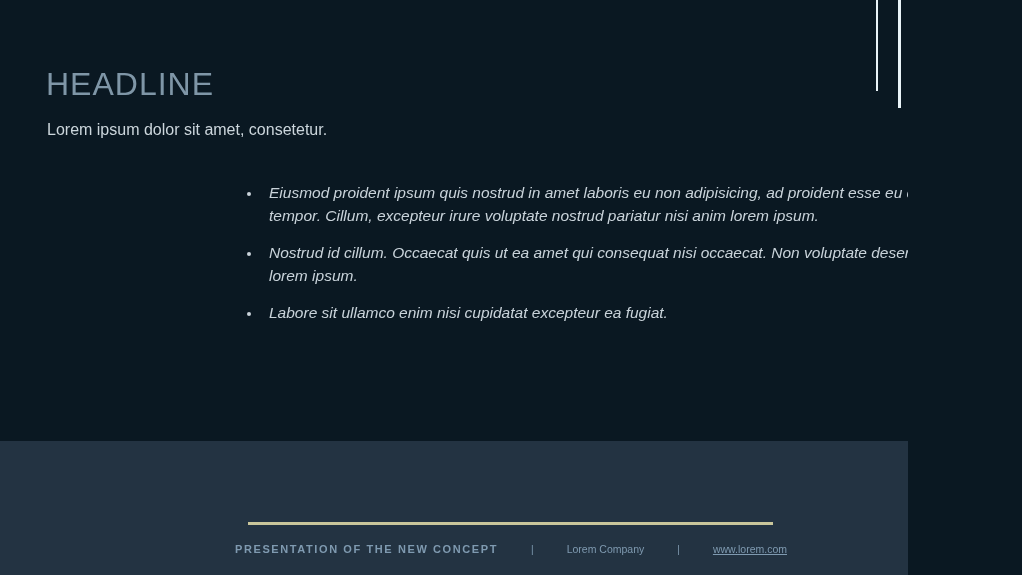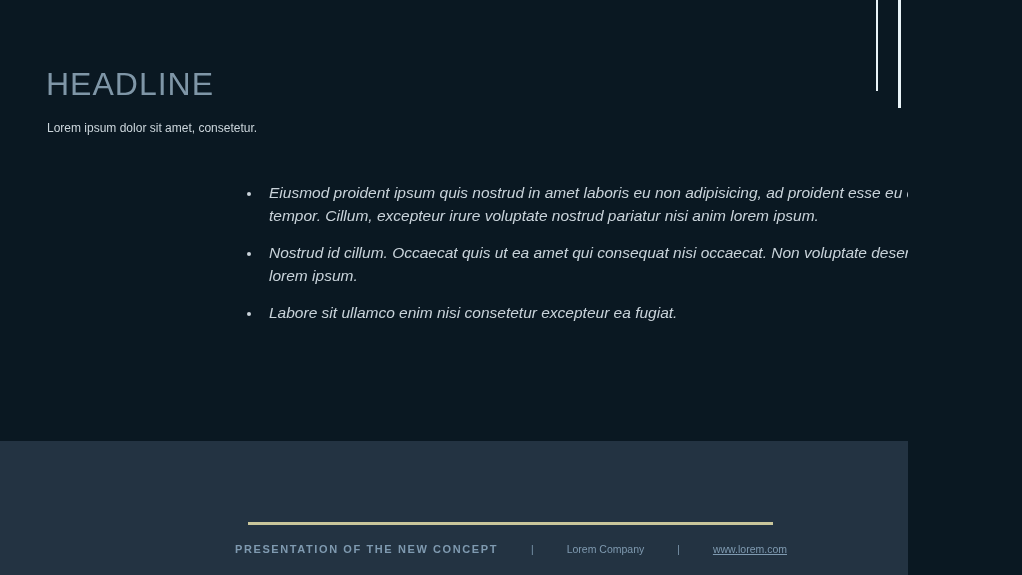--- a/index.html
+++ b/index.html
@@ -31,21 +31,21 @@
     top: 66px;
     font-size: 32px;
     font-weight: 300;
     letter-spacing: 1px;
     color: #7f96a7;
   }
   .subtitle {
     position: absolute;
     left: 47px;
     top: 121px;
-    font-size: 12px;
+    font-size: 16px;
     font-weight: 400;
     color: #ccd6dc;
   }
   
   .bullets {
     position: absolute;
     left: 245px;
     top: 181px;
     width: 728px;
     font-style: italic;
@@ -137,21 +137,21 @@
     <div class="deco-dash"></div>
   </div>
 
   <div class="headline">HEADLINE</div>
   <div class="subtitle">Lorem ipsum dolor sit amet, consetetur.</div>
 
   <div class="bullets">
     <ul>
       <li>Eiusmod proident ipsum quis nostrud in amet laboris eu non adipisicing, ad proident esse eu culpa tempor. Cillum, excepteur irure voluptate nostrud pariatur nisi anim lorem ipsum.</li>
       <li>Nostrud id cillum. Occaecat quis ut ea amet qui consequat nisi occaecat. Non voluptate deserunt lorem ipsum.</li>
-      <li>Labore sit ullamco enim nisi consetetur excepteur ea fugiat.</li>
+      <li>Labore sit ullamco enim nisi cupidatat excepteur ea fugiat.</li>
     </ul>
   </div>
 
   <div class="footer-divider"></div>
   <div class="footer-row">
     <span class="footer-presentation">PRESENTATION OF THE NEW CONCEPT</span>
     <span class="footer-sep">|</span>
     <span class="footer-company">Lorem Company</span>
     <span class="footer-sep">|</span>
     <a class="footer-link">www.lorem.com</a>

